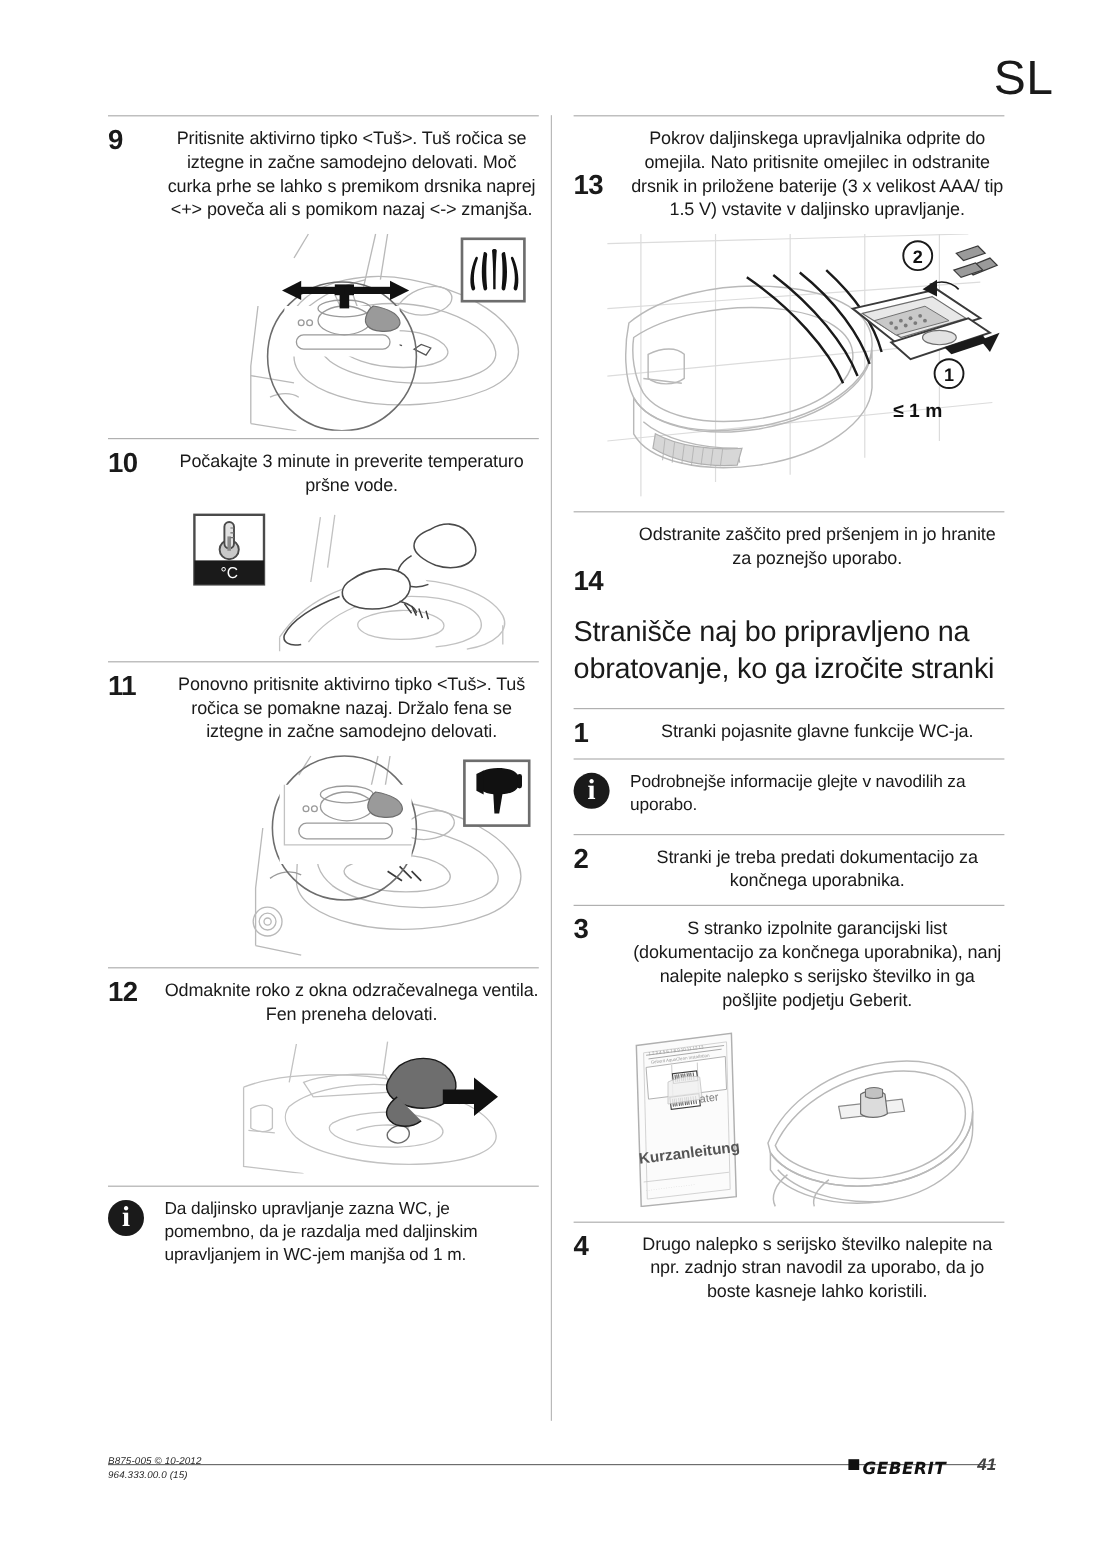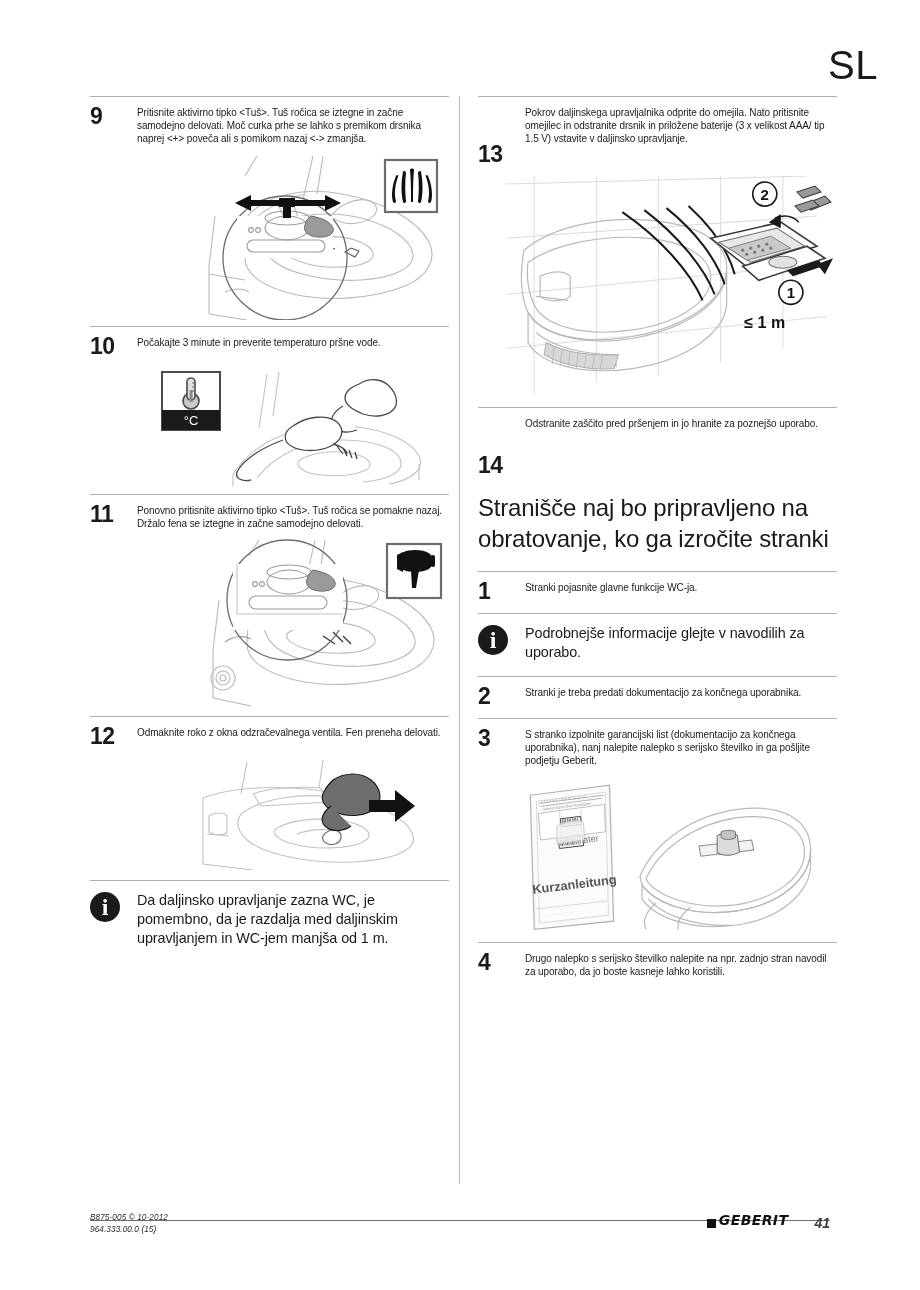--- a/index.html
+++ b/index.html
@@ -55,24 +55,25 @@
     font-size: 23px;
     font-weight: 700;
     line-height: 1.05;
     letter-spacing: -0.5px;
     flex: 0 0 auto;
     min-width: 47px;
     margin-top: -2px;
   }
   .step-num.wide { min-width: 47px; margin-top: 36px; }
   .step-text {
-    font-size: 10px;
+    font-size: 15px;
     line-height: 1.32;
     flex: 1 1 auto;
     letter-spacing: -0.1px;
+    text-align: center;
   }
 
   
   .note {
     display: flex;
     align-items: flex-start;
     padding-top: 10px;
   }
   .note-icon {
     flex: 0 0 auto;
@@ -133,21 +134,21 @@
     color: #2a2a2a;
     letter-spacing: 0.1px;
   }
   #footer-right {
     display: flex;
     align-items: baseline;
     gap: 26px;
   }
   .brand {
     display: flex;
-    align-items: flex-end;
+    align-items: flex-start;
     gap: 3px;
     font-size: 14px;
     font-weight: 700;
     letter-spacing: 0.4px;
     color: #111;
     font-family: "DejaVu Sans", sans-serif;
   }
   .brand-square {
     width: 9px; height: 9px;
     background: #111;

